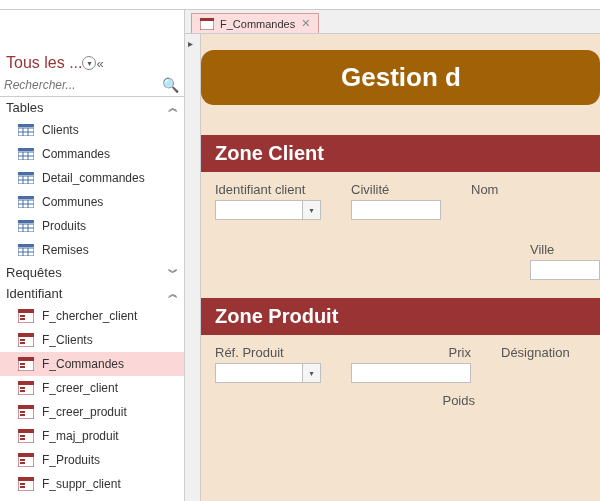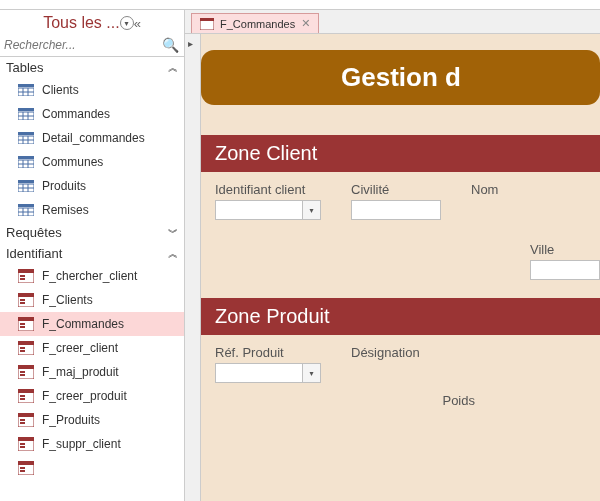--- a/index.html
+++ b/index.html
@@ -1,21 +1,21 @@
 <!DOCTYPE html>
 <html><head>
 <meta charset="utf-8">
 <style>
 * { box-sizing: border-box; margin: 0; padding: 0; font-family: "Segoe UI", Tahoma, sans-serif; }
 body { width: 600px; height: 501px; background: #fff; overflow: hidden; position: relative; }
 
 .top-bar { position: absolute; top: 0; left: 0; right: 0; height: 10px; background: #fff; border-bottom: 1px solid #ccc; }
 
 .nav-pane { position: absolute; top: 10px; left: 0; width: 185px; height: 491px; background: #fff; border-right: 1px solid #ccc; }
-.nav-header { display: flex; align-items: center; justify-content: center; padding: 4px 6px 2px 6px; }
+.nav-header { display: flex; align-items: center; justify-content: flex-start; padding: 4px 6px 2px 6px; margin-top: 40px; }
 .nav-title { color: #9a3434; font-size: 16px; }
 .nav-dropdown { width: 14px; height: 14px; border: 1px solid #888; border-radius: 50%; display: flex; align-items: center; justify-content: center; font-size: 8px; color: #555; }
 .nav-collapse { font-size: 13px; color: #666; }
 .nav-search { display: flex; align-items: center; border-bottom: 1px solid #ccc; padding: 3px 4px; }
 .nav-search input { border: none; outline: none; font-size: 12px; font-style: italic; color: #888; flex: 1; }
 .search-icon { color: #5a7fa5; font-size: 14px; }
 
 .group-header { display: flex; justify-content: space-between; align-items: center; padding: 3px 8px 3px 6px; font-size: 13px; color: #333; cursor: pointer; }
 .chevron { font-size: 10px; color: #333; letter-spacing: -2px; }
 
@@ -29,21 +29,21 @@
 .tab-bar { height: 24px; background: #f0f0f0; display: flex; align-items: flex-end; padding-left: 6px; border-bottom: 1px solid #ccc; }
 .tab { background: #fcdede; border: 1px solid #d69b9b; border-bottom: none; padding: 3px 8px; font-size: 11px; color: #333; display: flex; align-items: center; gap: 6px; }
 .tab .close-x { color: #888; font-size: 11px; }
 
 .record-sel { position: absolute; top: 24px; left: 0; width: 16px; bottom: 0; background: #f0f0f0; border-right: 1px solid #ccc; }
 .record-sel .marker { position: absolute; top: 4px; left: 3px; color: #555; font-size: 10px; }
 
 .form-canvas { position: absolute; top: 24px; left: 16px; right: 0; bottom: 0; background: #f3e3cf; overflow: hidden; }
 .form-title-band { background: #a16207; color: #fff; padding: 12px 0 12px 140px; font-size: 26px; font-weight: bold; margin: 16px 0 30px 0; border-radius: 13px; }
 
-.section-band { background: #9a3434; color: #fff; padding: 7px 14px; font-size: 20px; font-weight: normal; margin-top: 18px; }
+.section-band { background: #9a3434; color: #fff; padding: 7px 14px; font-size: 20px; font-weight: bold; margin-top: 18px; }
 
 .fields-row { display: flex; gap: 30px; padding: 10px 14px 0 14px; align-items: flex-start; }
 .field { display: flex; flex-direction: column; gap: 3px; }
 .field label { font-size: 13px; color: #555; }
 .field .combo { display: flex; }
 .field input[type=text] { border: 1px solid #bfbfbf; background: #fff; height: 20px; padding: 0 4px; font-size: 12px; }
 .combo input { width: 88px; }
 .combo .drop { width: 18px; height: 20px; border: 1px solid #bfbfbf; border-left: none; background: #f5f5f5; display: flex; align-items: center; justify-content: center; font-size: 8px; color: #555; }
 .right-label { text-align: right; }
 </style>
@@ -195,32 +195,32 @@
     </div>
   <div class="nav-item">
       <span class="icon form-icon">
         <svg width="16" height="14">
           <rect x="0" y="0" width="16" height="14" fill="#fff" stroke="#9a3434"></rect>
           <rect x="0" y="0" width="16" height="4" fill="#9a3434"></rect>
           <rect x="2" y="6" width="5" height="2" fill="#9a3434"></rect>
           <rect x="2" y="9" width="5" height="2" fill="#9a3434"></rect>
         </svg>
       </span>
+      <span>F_creer_produit</span>
+    </div>
+  <div class="nav-item">
+      <span class="icon form-icon">
+        <svg width="16" height="14">
+          <rect x="0" y="0" width="16" height="14" fill="#fff" stroke="#9a3434"></rect>
+          <rect x="0" y="0" width="16" height="4" fill="#9a3434"></rect>
+          <rect x="2" y="6" width="5" height="2" fill="#9a3434"></rect>
+          <rect x="2" y="9" width="5" height="2" fill="#9a3434"></rect>
+        </svg>
+      </span>
       <span>F_maj_produit</span>
-    </div>
-  <div class="nav-item">
-      <span class="icon form-icon">
-        <svg width="16" height="14">
-          <rect x="0" y="0" width="16" height="14" fill="#fff" stroke="#9a3434"></rect>
-          <rect x="0" y="0" width="16" height="4" fill="#9a3434"></rect>
-          <rect x="2" y="6" width="5" height="2" fill="#9a3434"></rect>
-          <rect x="2" y="9" width="5" height="2" fill="#9a3434"></rect>
-        </svg>
-      </span>
-      <span>F_creer_produit</span>
     </div>
   <div class="nav-item">
       <span class="icon form-icon">
         <svg width="16" height="14">
           <rect x="0" y="0" width="16" height="14" fill="#fff" stroke="#9a3434"></rect>
           <rect x="0" y="0" width="16" height="4" fill="#9a3434"></rect>
           <rect x="2" y="6" width="5" height="2" fill="#9a3434"></rect>
           <rect x="2" y="9" width="5" height="2" fill="#9a3434"></rect>
         </svg>
       </span>
@@ -297,20 +297,24 @@
     <div class="section-band">Zone Produit</div>
     <div class="fields-row">
       <div class="field">
         <label>Réf. Produit</label>
         <div class="combo">
           <input type="text" style="">
           <span class="drop">▾</span>
         </div>
       </div>
       <div class="field">
+        <label class="right-label" style="width:120px">Prix</label>
+        <input type="text" style="width: 120px;">
+      </div>
+      <div class="field">
         <label>Désignation</label>
       </div>
     </div>
     <div class="fields-row" style="padding-top:10px">
       <div class="field" style="margin-left:140px">
         <label class="right-label" style="width:120px">Poids</label>
       </div>
     </div>
   </div>
 </div>

